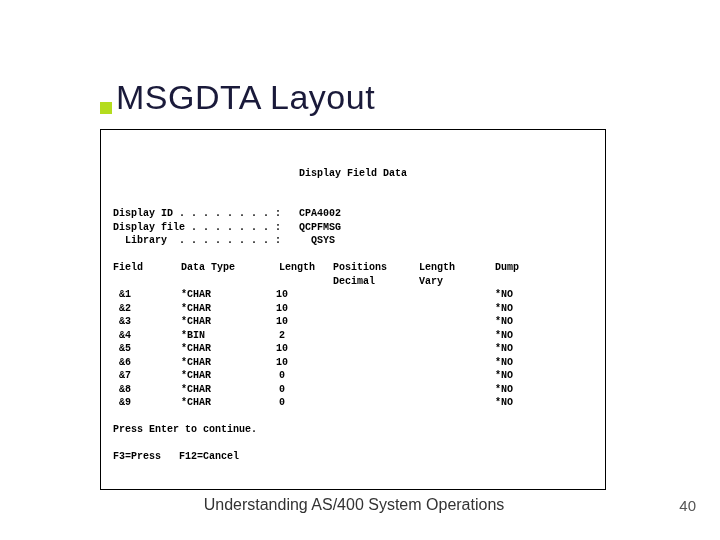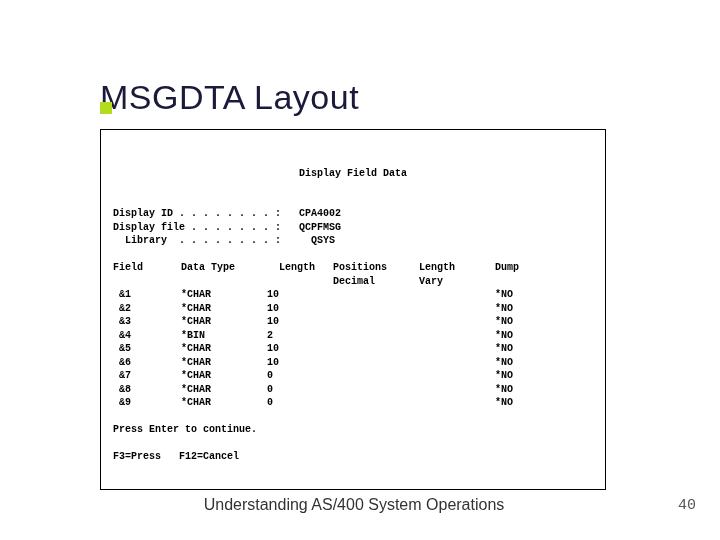--- a/index.html
+++ b/index.html
@@ -1,25 +1,25 @@
 <!DOCTYPE html>
 <html><head>
 <meta charset="utf-8">
 <style>
   html,body{margin:0;padding:0;width:720px;height:540px;background:#ffffff;font-family:"Times New Roman",serif;color:#000;}
   .slide{position:relative;width:720px;height:540px;box-sizing:border-box;padding:48px 60px 24px 100px;}
   .accent{position:absolute;left:100px;top:102px;width:12px;height:12px;background:#b4dc1e;}
-  .title{font-family:Arial,Helvetica,sans-serif;font-size:34px;margin:30px 0 12px 0;letter-spacing:0.5px;color:#1a1a3a;}
+  .title{font-family:Arial,Helvetica,sans-serif;font-size:34px;margin:30px 0 12px 16px;letter-spacing:0.5px;color:#1a1a3a;}
   .panel{border:1px solid #000;width:480px;padding:23px 12px 12px 12px;font-family:"Courier New",monospace;font-size:10px;font-weight:bold;line-height:1.35;white-space:pre;}
   .panel .center{text-align:center;}
   table.fields{border-collapse:collapse;font-family:"Courier New",monospace;font-size:10px;font-weight:bold;}
   table.fields td{padding:0 6px 0 0;}
-  td.len{text-align:left;padding-right:36px !important;}
+  td.len{text-align:center;padding-right:36px !important;}
   .footer{position:absolute;left:0;right:12px;bottom:26px;display:flex;justify-content:center;font-family:Arial,Helvetica,sans-serif;font-size:16px;color:#333;}
-  .pagenum{position:absolute;right:24px;bottom:26px;font-family:Liberation Mono, monospace;font-size:15px;color:#555;}
+  .pagenum{position:absolute;right:24px;bottom:26px;font-family:Liberation Sans, sans-serif;font-size:15px;color:#555;}
 </style>
 </head>
 <body>
 
 <div class="slide">
   <div class="accent"></div>
   <div class="title">MSGDTA Layout</div>
 
   <div class="panel">
 <div class="center">Display Field Data</div>

